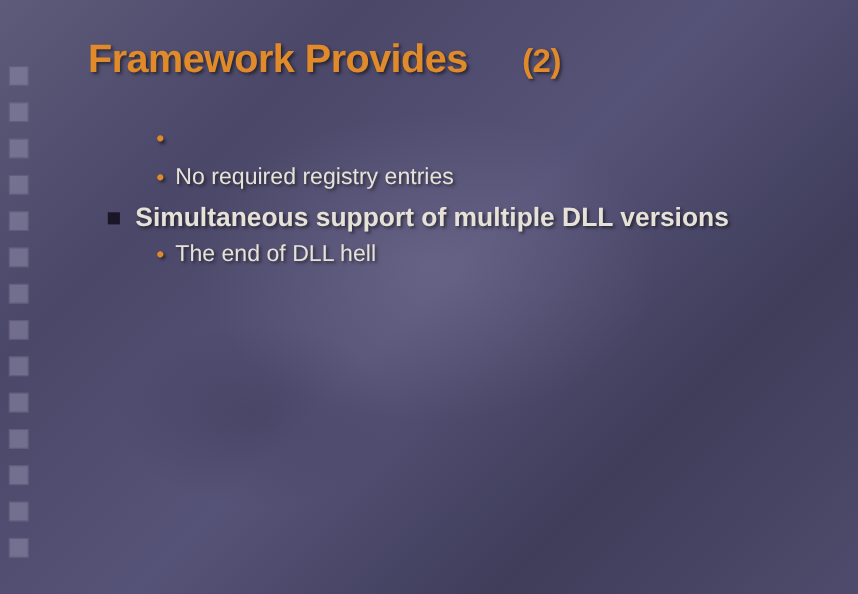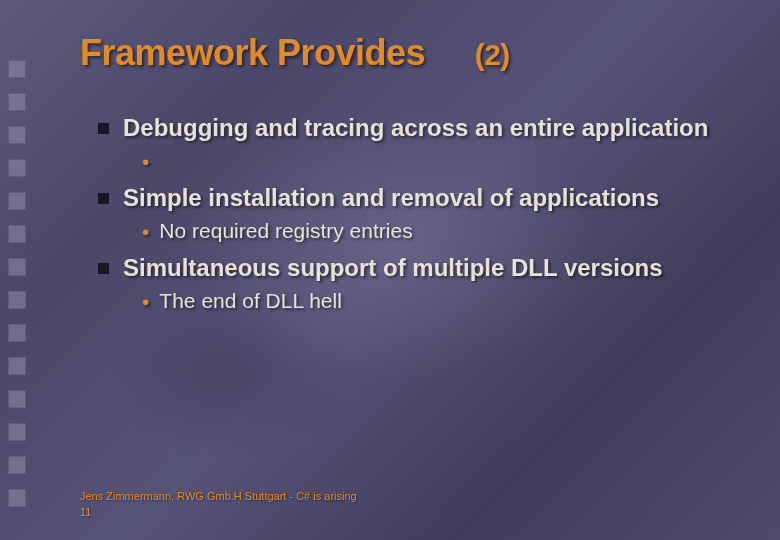--- a/index.html
+++ b/index.html
@@ -109,43 +109,31 @@
   <div class="sq"></div>
   <div class="sq"></div>
 </div>
 
 <div class="content">
   <h1 class="title">
     <span>Framework Provides</span>
     <span class="title-num">(2)</span>
   </h1>
 
-  <div class="lvl1">
-    <span class="blt"></span>
-    <span>Debugging and tracing across an entire application</span>
-  </div>
   <div class="lvl2">
     <span class="dot">•</span>
   </div>
 
-  <div class="lvl1">
-    <span class="blt"></span>
-    <span>Simple installation and removal of applications</span>
-  </div>
   <div class="lvl2">
     <span class="dot">•</span>
     <span>No required registry entries</span>
   </div>
 
   <div class="lvl1">
     <span class="blt"></span>
     <span>Simultaneous support of multiple DLL versions</span>
   </div>
   <div class="lvl2">
     <span class="dot">•</span>
     <span>The end of DLL hell</span>
   </div>
 
-  <div class="footer">
-    <div>Jens Zimmermann, RWG Gmb.H Stuttgart - C# is arising</div>
-    <div>11</div>
-  </div>
 </div>
 
 </body></html>

